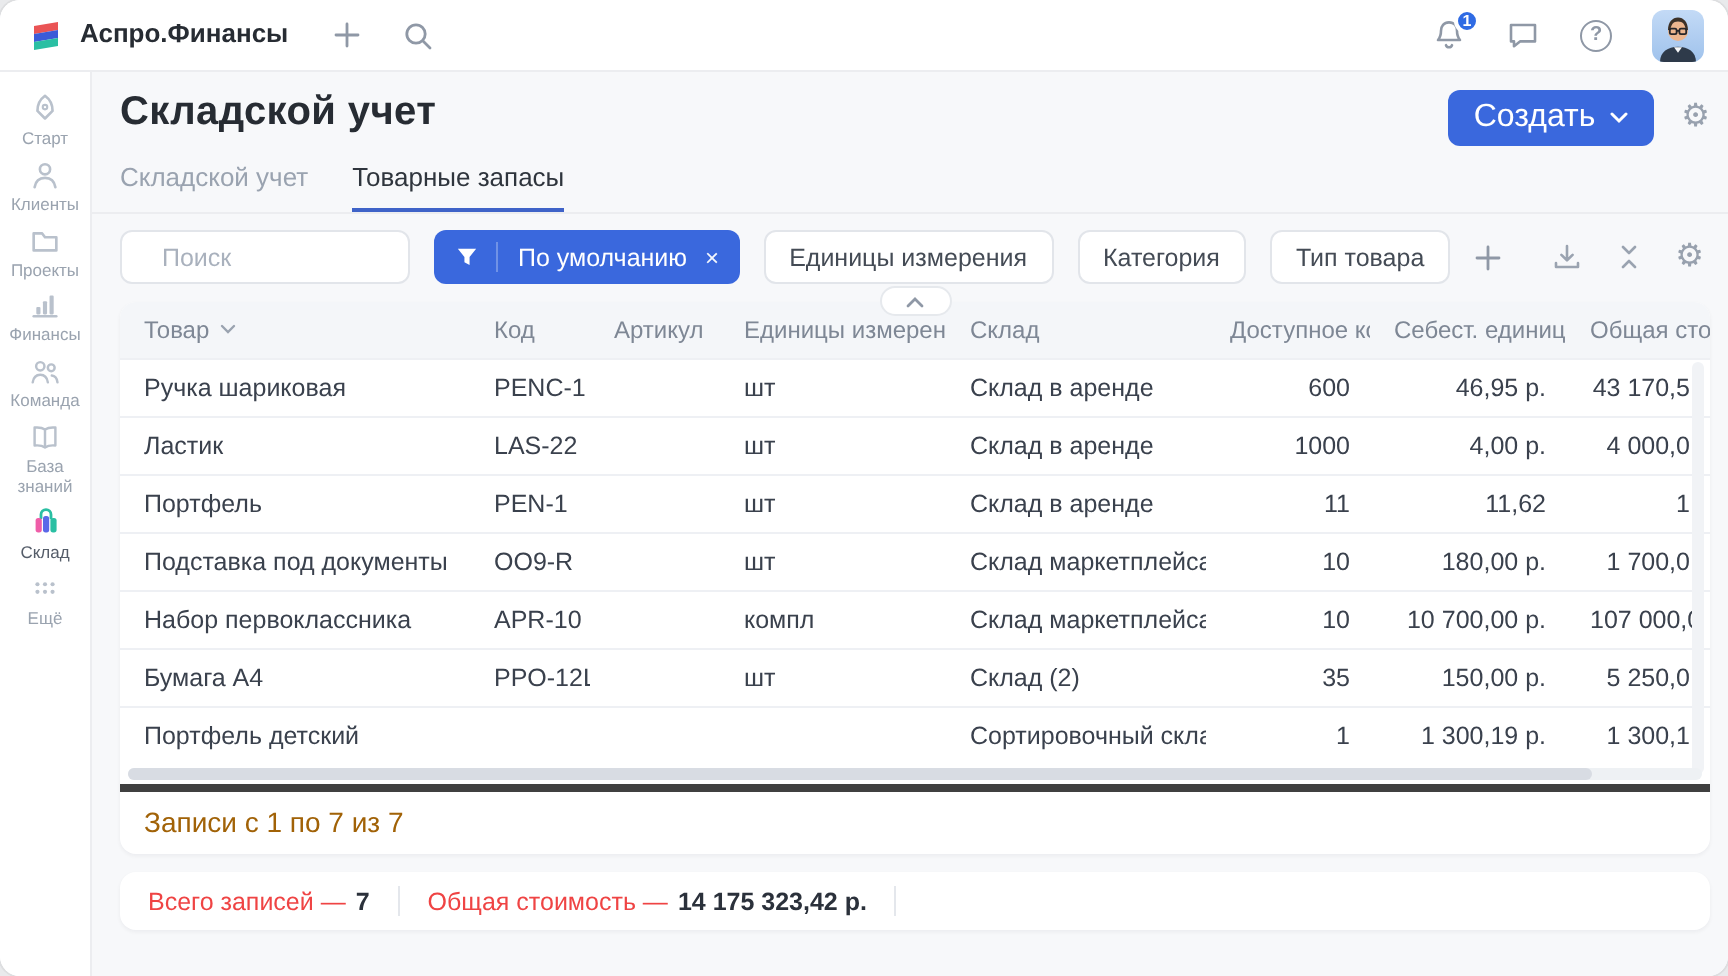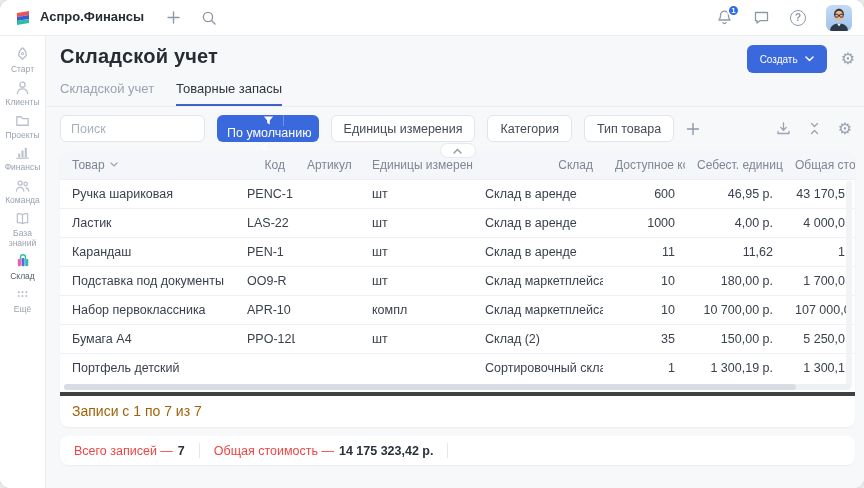--- a/index.html
+++ b/index.html
@@ -26,44 +26,44 @@
   .side-item .lbl { font-size:8.5px; color:#9aa3af; text-align:center; line-height:1.15; }
   .side-item.active .lbl { color:#555d69; }
   .side-item svg { display:block; }
 
   
   .main { flex:1; background:#f7f8fa; padding:0 9px 0 14px; position:relative; }
   .page-header { padding-top:9px; border-bottom:1px solid #ecedf0; margin:0 -9px 0 -14px; padding-left:14px; padding-right:9px; }
   .title-row { display:flex; align-items:flex-start; }
   .page-title { font-size:20px; font-weight:bold; color:#272c33; letter-spacing:.2px; }
   .header-actions { margin-left:auto; display:flex; align-items:center; gap:14px; }
-  .create-btn { background:#3a68dd; color:#fff; border:none; border-radius:6px; height:28px; padding:0 13px; font-size:10px; font-family:inherit; display:flex; align-items:center; gap:7px; cursor:pointer; }
+  .create-btn { background:#3a68dd; color:#fff; border:none; border-radius:6px; height:28px; padding:0 13px; font-size:16px; font-family:inherit; display:flex; align-items:center; gap:7px; cursor:pointer; }
   .gear { color:#98a1ae; font-size:16px; line-height:1; background:none; border:none; cursor:pointer; }
   .tabs { display:flex; gap:22px; margin-top:8px; }
   .tab { font-size:13px; color:#9aa3b0; padding-bottom:8px; border-bottom:2px solid transparent; cursor:pointer; }
   .tab.active { color:#2f353d; border-bottom-color:#3f63c8; }
 
   
   .filter-row { margin-top:8px; display:flex; align-items:center; gap:12px; }
-  .search-box { width:145px; height:27px; border:1px solid #e2e5ea; border-radius:6px; background:#fff; padding:0 10px; font-size:12.5px; font-family:inherit; color:#3a414d; }
+  .search-box { width:145px; height:27px; border:1px solid #e2e5ea; border-radius:6px; background:#fff; padding:0 20px; font-size:12.5px; font-family:inherit; color:#3a414d; }
   .search-box::placeholder { color:#a9b1bd; }
-  .chip-blue { height:27px; background:#3a68dd; border:none; border-radius:6px; color:#fff; display:flex; align-items:center; cursor:pointer; font-family:inherit; padding:0;flex-direction:column; }
+  .chip-blue { height:27px; background:#3a68dd; border:none; border-radius:6px; color:#fff; display:flex; align-items:center; cursor:pointer; font-family:inherit; padding:0; }
   .chip-blue .funnel { padding:0 9px 0 11px; display:flex; align-items:center; border-right:1px solid rgba(255,255,255,.28); height:15px; }
   .chip-blue .txt { font-size:12.5px; padding:0 7px 0 10px; }
   .chip-blue .x { font-size:12px; padding:0 10px 0 2px; opacity:.95; }
   .chip { height:27px; background:#fff; border:1px solid #e2e5ea; border-radius:6px; color:#444b55; font-size:12.5px; font-family:inherit; padding:0 12px; cursor:pointer; }
   .add-filter { background:none; border:none; color:#8f98a6; cursor:pointer; display:flex; }
   .filter-icons { margin-left:auto; display:flex; align-items:center; gap:17px; color:#9aa3b0; padding-right:3px; }
   .filter-icons .tb-btn { color:#9aa3b0; }
 
   
   .table-card { position:relative; margin-top:9px; background:#fff; border-radius:8px; box-shadow:0 1px 2px rgba(16,24,40,.05); }
   .collapse-pill { position:absolute; top:-8px; left:50%; transform:translateX(-50%); width:36px; height:15px; background:#fff; border:1px solid #e6e9ed; border-radius:9px; display:flex; align-items:center; justify-content:center; cursor:pointer; z-index:2; }
   table { width:795px; border-collapse:collapse; table-layout:fixed; }
-  thead th { height:28px; background:#f4f6f9; font-size:12px; font-weight:normal; color:#7e8795; text-align:right; padding:0 10px 0 12px; white-space:nowrap; overflow:hidden; }
+  thead th { height:28px; background:#f4f6f9; font-size:12px; font-weight:normal; color:#7e8795; text-align:left; padding:0 10px 0 12px; white-space:nowrap; overflow:hidden; }
   thead th:first-child { border-top-left-radius:8px; }
   thead th:last-child { border-top-right-radius:8px; }
   thead th.num { text-align:right; }
   tbody td { height:29px; border-top:1px solid #eef0f4; font-size:12.5px; color:#3a414d; padding:0 10px 0 12px; white-space:nowrap; overflow:hidden; }
   tbody td.num { text-align:right; }
   .th-flex { display:flex; align-items:center; gap:5px; }
   .vscroll { position:absolute; top:30px; bottom:40px; right:3px; width:6px; background:#f1f3f6; border-radius:3px; }
   .hscroll { margin:2px 4px; height:6px; background:#eef1f4; border-radius:3px; position:relative; }
   .hscroll .thumb { position:absolute; left:0; top:0; height:6px; width:93%; background:#d8dce3; border-radius:3px; }
   .pagination { border-top:4px solid #404040; padding:7px 12px 8px; font-size:14px; color:#a16207; border-radius:0 0 8px 8px; }
@@ -317,21 +317,21 @@
                 <td>LAS-22</td>
                 <td></td>
                 <td>шт</td>
                 <td>Склад в аренде</td>
                 <td class="num">1000</td>
                 <td class="num">4,00 р.</td>
                 <td class="num">4 000,0</td>
               </tr>
 
               <tr>
-                <td>Карандаш</td>
+                <td>Портфель</td>
                 <td>PEN-1</td>
                 <td></td>
                 <td>шт</td>
                 <td>Склад в аренде</td>
                 <td class="num">11</td>
                 <td class="num">11,62</td>
                 <td class="num">1</td>
               </tr>
 
               <tr>

